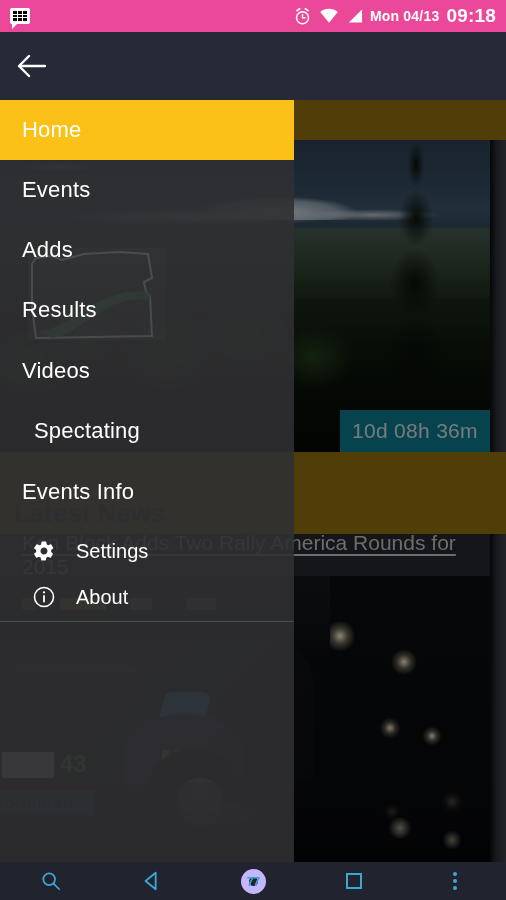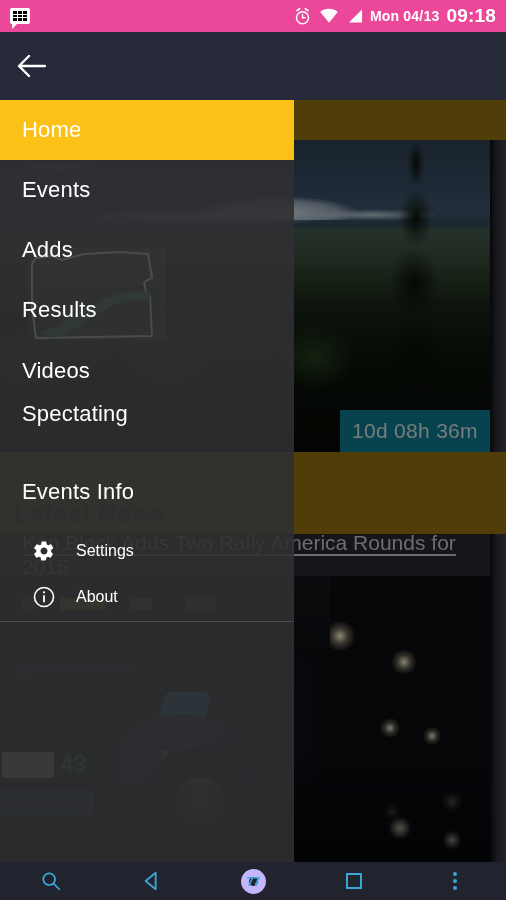--- a/index.html
+++ b/index.html
@@ -387,21 +387,21 @@
     cursor:pointer;
   }
   .drawer-subitem .ico {
     margin-left:30px;
     width:28px; height:28px;
     display:flex; align-items:center; justify-content:center;
   }
   .drawer-subitem .label {
     margin-left:18px;
     color:#ffffff;
-    font-size:16px;
+    font-size:20px;
   }
 
   
   #nav-bar {
     position:absolute; left:0; top:862px;
     width:506px; height:38px;
     background:#21242f;
     display:flex; align-items:center;
     z-index:70;
   }
@@ -508,21 +508,21 @@
     </div>
     <div class="drawer-item" style="top:120px;">
       <span class="label">Adds</span>
     </div>
     <div class="drawer-item" style="top:180px;">
       <span class="label">Results</span>
     </div>
     <div class="drawer-item" style="top:241px;">
       <span class="label">Videos</span>
     </div>
-    <div class="drawer-item" style="top:284px;">
+    <div class="drawer-item" style="top:301px;padding-left:12px;">
       <span class="label">Spectating</span>
     </div>
     <div class="drawer-item" style="top:362px;">
       <span class="label">Events Info</span>
     </div>
 
     <div id="drawer-divider"></div>
 
     <div class="drawer-subitem" style="top:428px;">
       <span class="ico">

